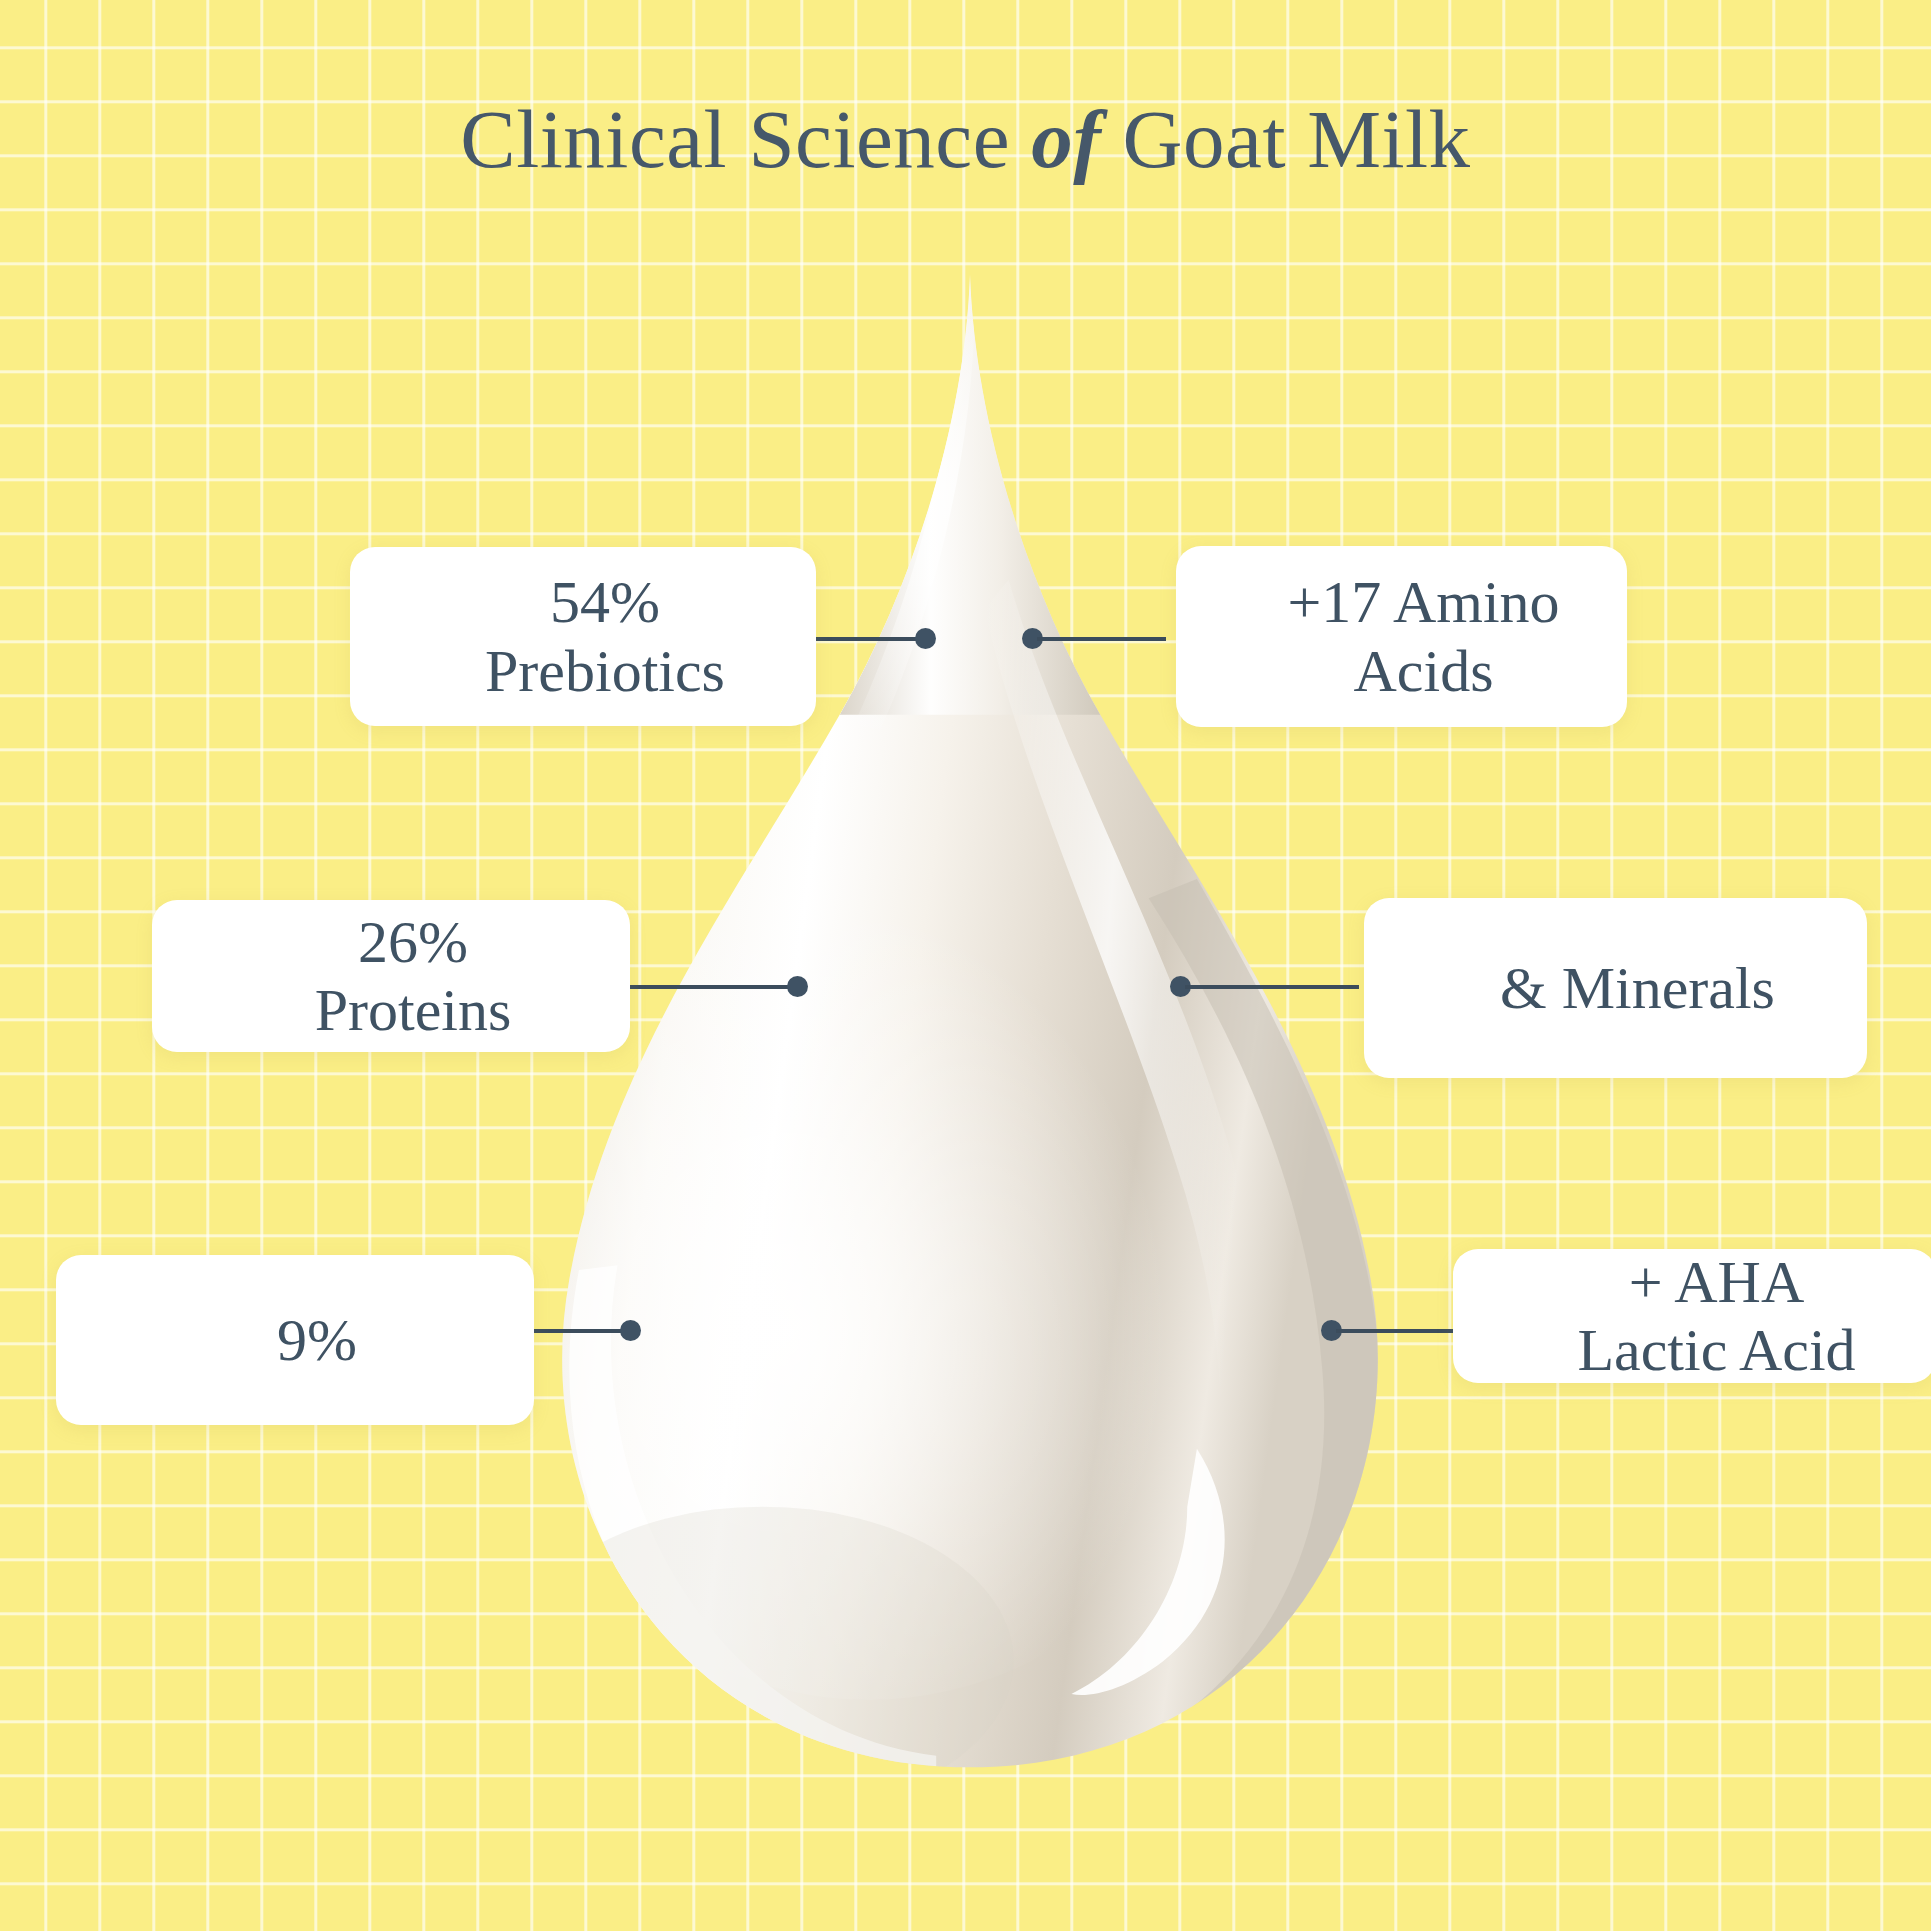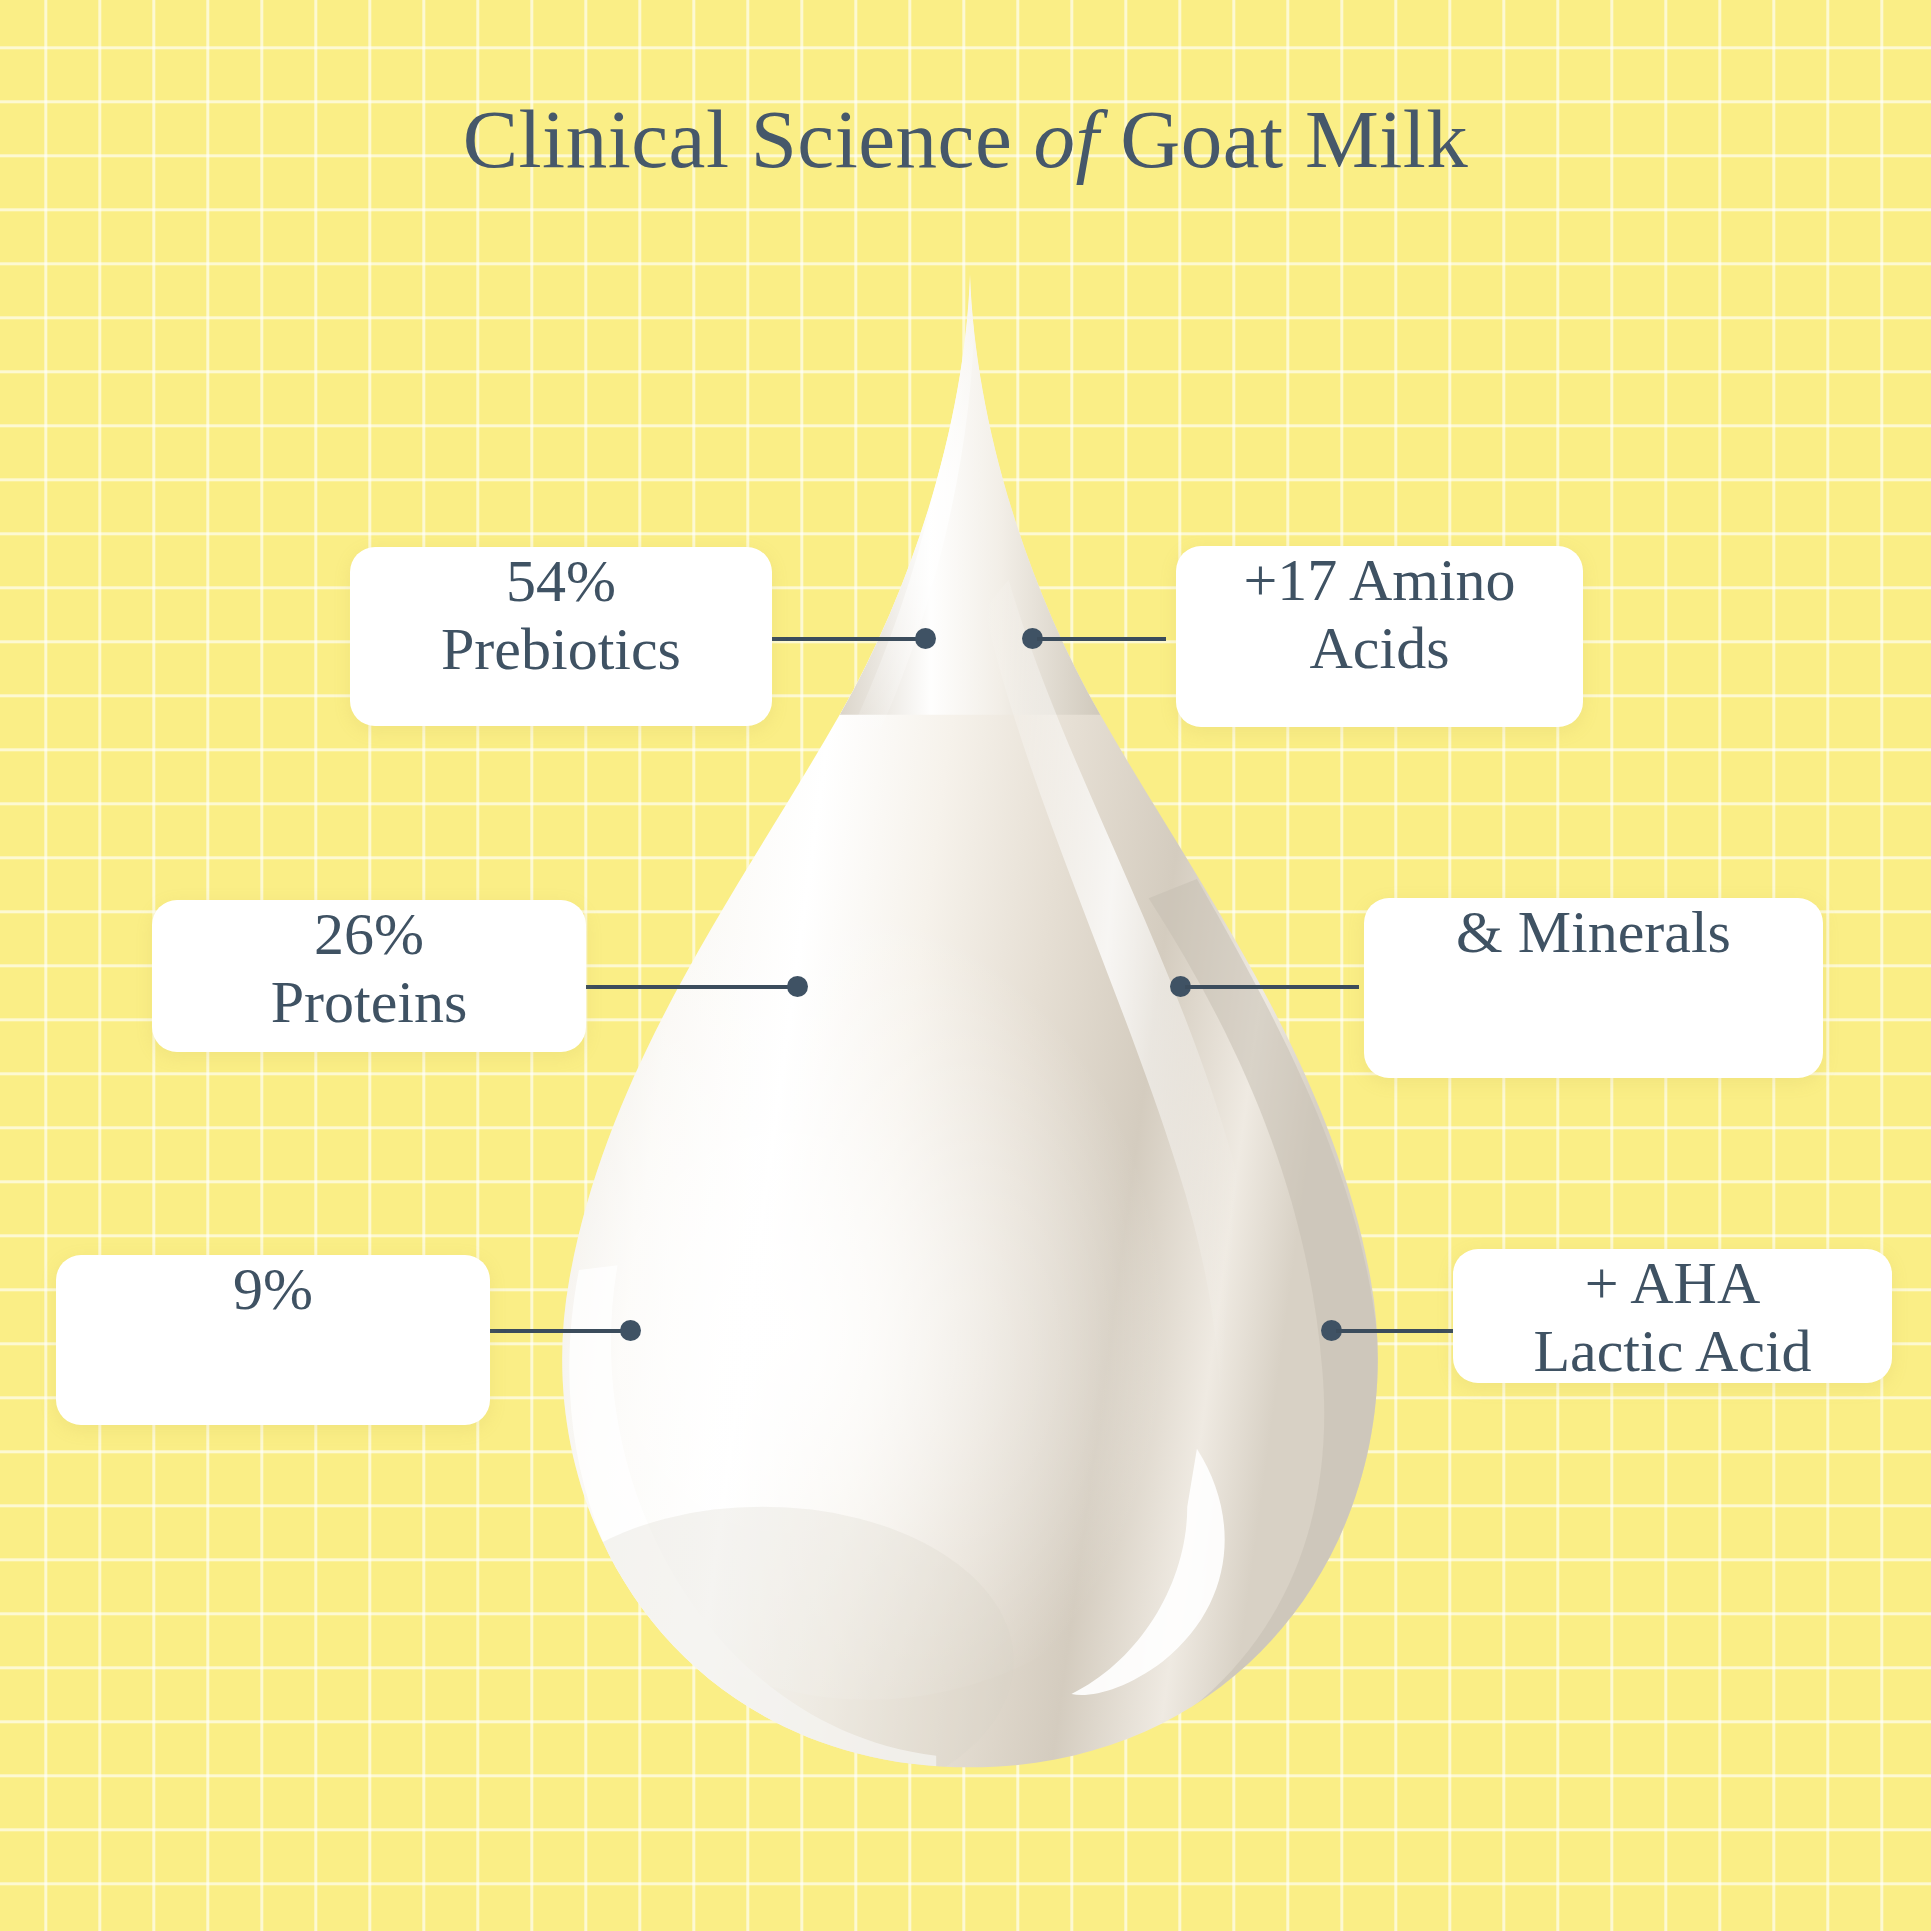--- a/index.html
+++ b/index.html
@@ -17,21 +17,21 @@
       linear-gradient(to bottom, rgba(255,255,255,0.62) 2.9px, transparent 2.9px);
     background-size:54px 54px;
     background-position:-9.7px -7.7px;
   }
   
   #title{
     position:absolute;left:0;top:95px;width:1931px;text-align:center;
     font-size:83px;line-height:1.08;color:#46586A;
     letter-spacing:0.5px;white-space:nowrap;
   }
-  #title .it{font-style:italic;}
+  #title .it{font-style:italic;font-weight:bold;}
   
   #droplet{position:absolute;left:521px;top:261px;width:898px;height:1545px;}
   #droplet svg{display:block;width:898px;height:1545px;}
   
   #lockup{
     position:absolute;left:483px;top:1134px;width:975px;text-align:center;
     pointer-events:none;
   }
   #goat,#milkw{
     font-family:"Liberation Sans", sans-serif;
@@ -40,23 +40,24 @@
   }
   #goat{font-size:114px;letter-spacing:16.4px;line-height:1.0;text-indent:16.4px;}
   #milkw{font-size:133px;letter-spacing:12.6px;line-height:1.06;text-indent:12.6px;margin-top:7.7px;}
   #tagline{
     margin-top:25px;font-style:italic;font-size:75px;color:#4E6072;
     letter-spacing:1px;text-shadow:0 1.9px 1.9px rgba(255,255,255,0.8);
   }
   
   .label-box{
     position:absolute;background:#FFFFFF;border-radius:25px;
-    display:flex;justify-content:center;
+    display:flex;align-items:center;justify-content:center;
     color:#3F5263;font-size:60px;line-height:1.14;text-align:center;
     box-shadow:0 4.8px 17.4px rgba(180,165,70,0.13);
+    padding-left:44px;
   }
   .label-box .ln{display:block;white-space:nowrap;}
   
   .conn{position:absolute;height:21px;}
   .conn .bar{position:absolute;top:8.7px;height:3.9px;background:#3B4C5C;}
   .conn .dot{position:absolute;top:0;width:21px;height:21px;border-radius:50%;background:#3F5264;}
 </style>
 </head>
 <body>
 

